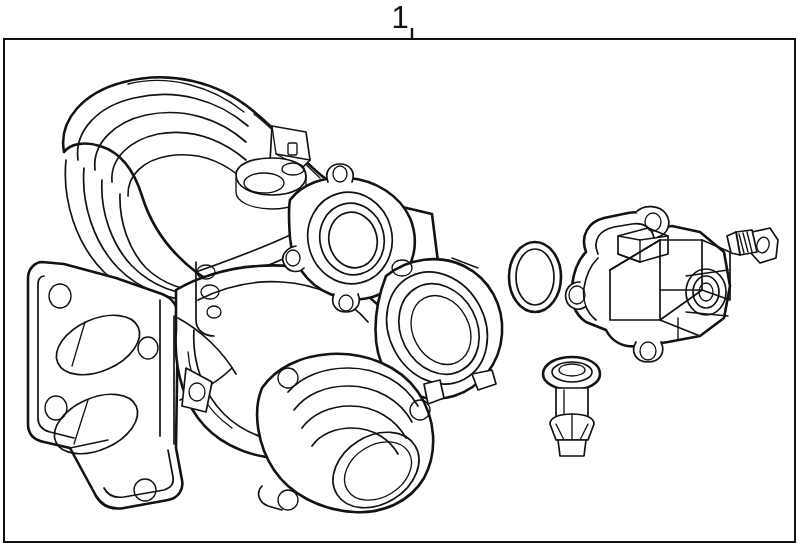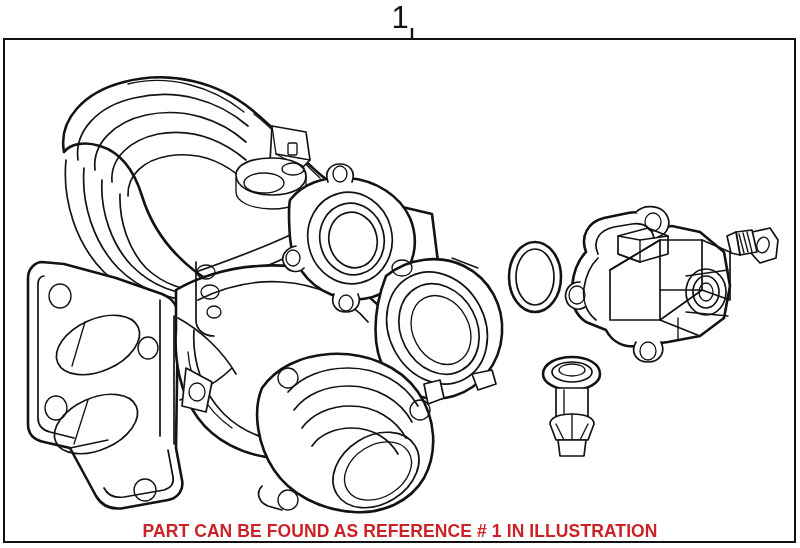--- a/index.html
+++ b/index.html
@@ -362,15 +362,14 @@
         <path class="lnt" d="M556,424 L564,440"></path>
         <path class="lnt" d="M588,424 L580,440"></path>
         <path class="lnt" d="M572,414 L572,440"></path>
 
         <path class="lnf" d="M558,440 L586,440 L584,456 L560,456 Z"></path>
       </g>
 
     </svg>
   </div>
 
-  <div class="reference-caption">PART CAN BE FOUND AS REFERENCE # 1 IN ILLUSTRATION</div>
 
 </div>
 
 </body></html>

